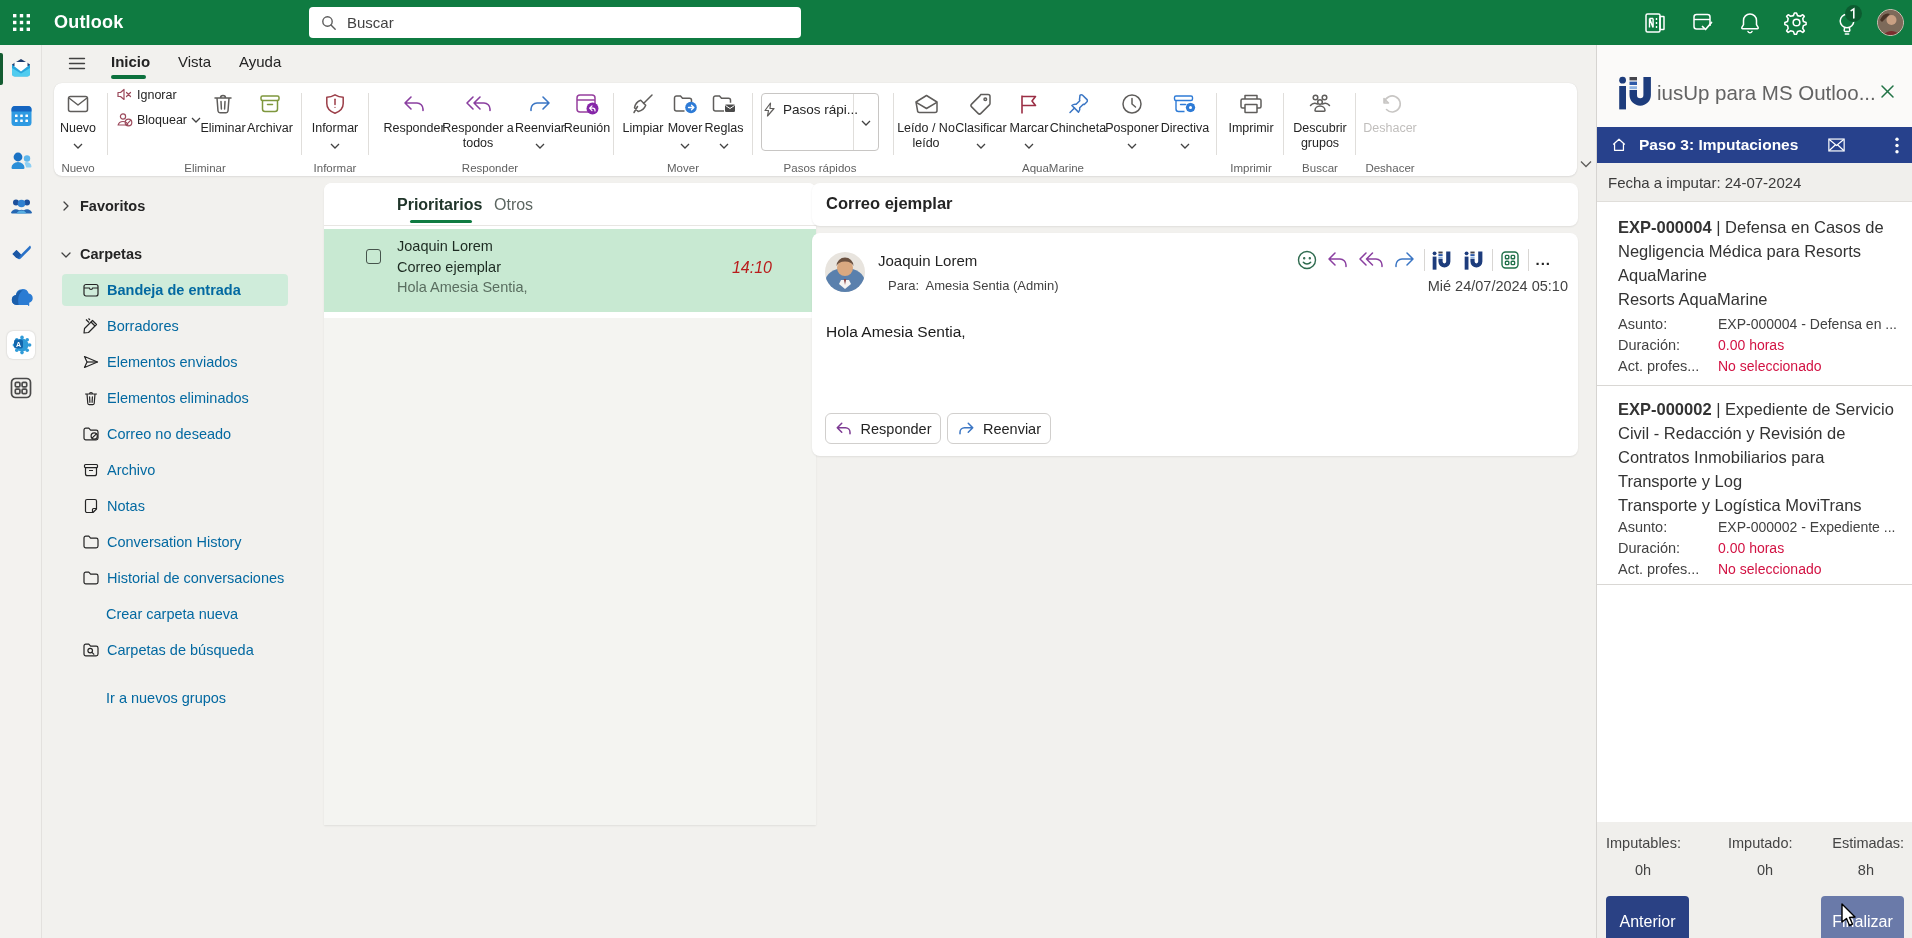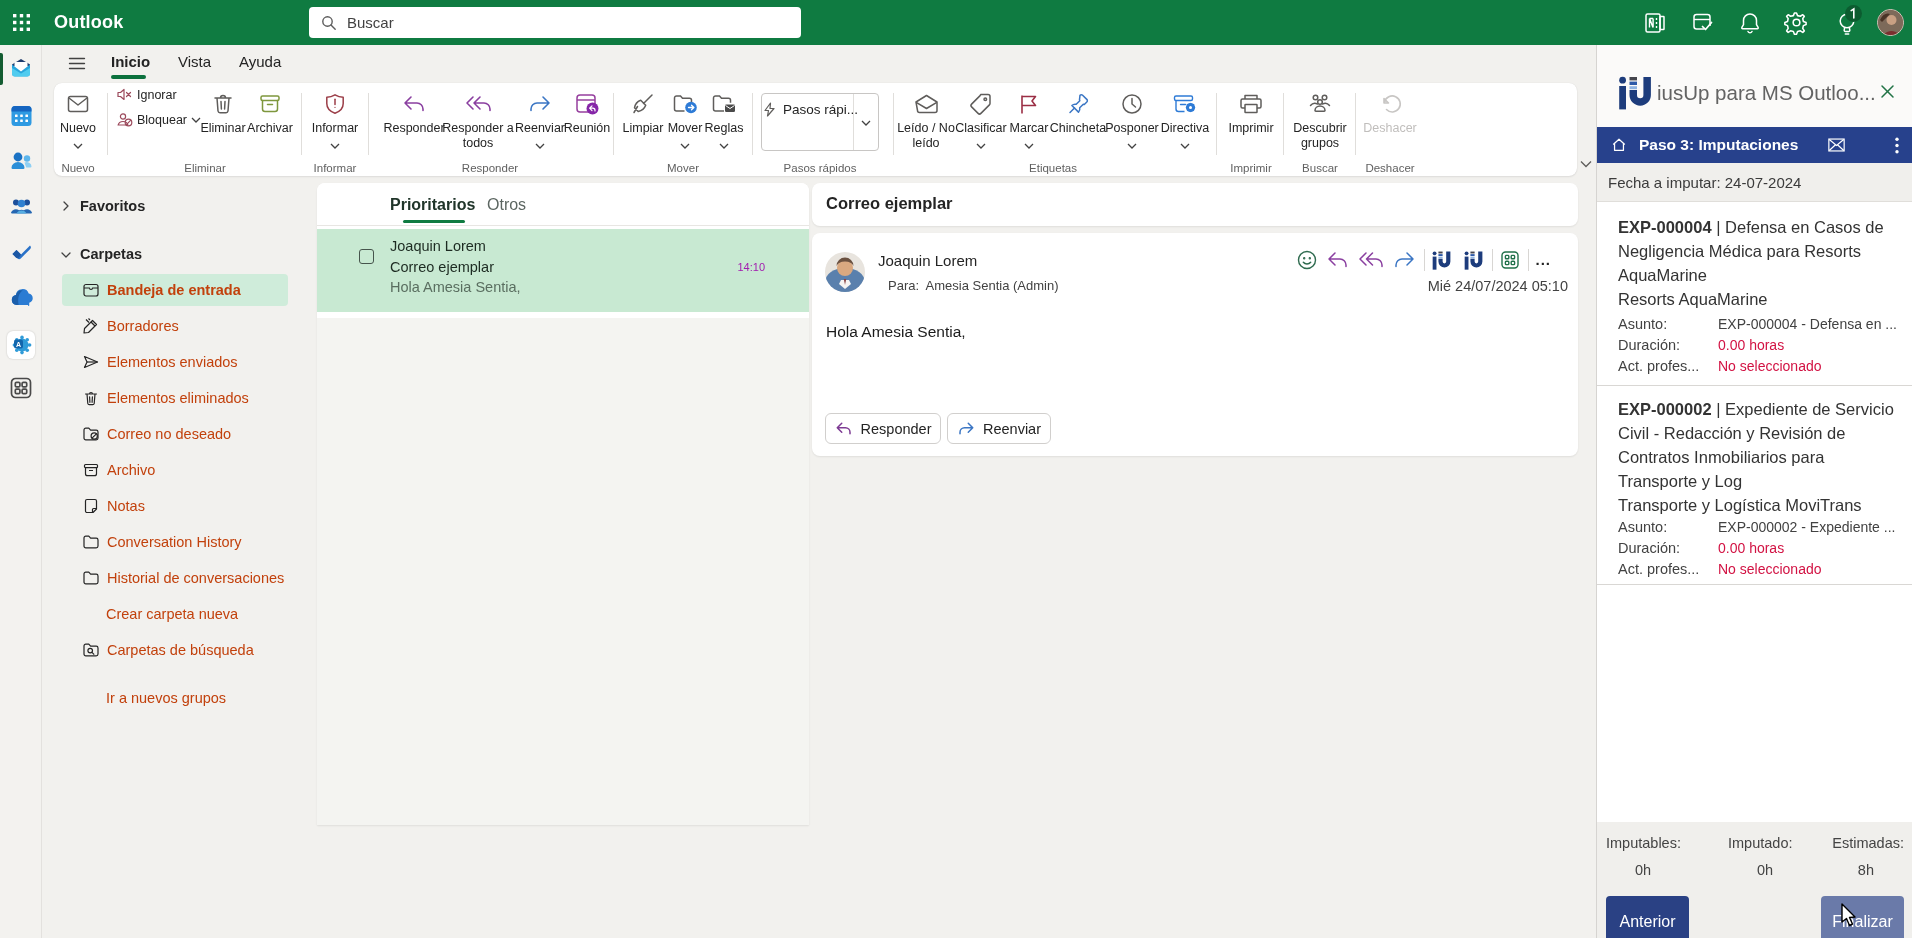--- a/index.html
+++ b/index.html
@@ -32,36 +32,36 @@
 #ribbon { left:54px; top:83px; width:1523px; height:93px; background:#fff; border-radius:8px; box-shadow:0 1px 2px rgba(0,0,0,.08), 0 0 1px rgba(0,0,0,.12); }
 .rsep { position:absolute; top:10px; width:1px; height:62px; background:#e0dedb; }
 .rlabel { position:absolute; top:79px; font-size:11.5px; color:#616161; text-align:center; transform:translateX(-50%); }
 #ribchev { left:1580px; top:160px; }
 .rb { position:absolute; top:9px; text-align:center; font-size:12.5px; color:#242424; line-height:15px; }
 .rb .main { display:block; margin:0 auto 5px; }
 .rsm { position:absolute; font-size:12.5px; color:#242424; display:flex; align-items:center; gap:4px; }
 
 
 .fhdr { left:60px; font-size:14.5px; font-weight:bold; color:#242424; }
-.fitem { left:82px; font-size:14.5px; color:#c2410c; display:flex; align-items:center; gap:7px; height:24px; }
+.fitem { left:82px; font-size:14.5px; color:#0369a1; display:flex; align-items:center; gap:7px; height:24px; }
 #fsel { left:62px; top:274px; width:226px; height:32px; background:#cfecda; border-radius:4px; }
 
 
-#listcard { left:317px; top:183px; width:492px; height:642px; background:#fff; border-radius:8px 8px 0 0; box-shadow:0 1px 2px rgba(0,0,0,.08); overflow:hidden; }
+#listcard { left:324px; top:183px; width:492px; height:642px; background:#fff; border-radius:8px 8px 0 0; box-shadow:0 1px 2px rgba(0,0,0,.08); overflow:hidden; }
 #listhdr { position:absolute; left:0; top:0; width:492px; height:43px; background:#fff; border-bottom:1px solid #e8e6e3; }
 #lt1 { position:absolute; left:73px; top:13px; font-size:16px; font-weight:bold; color:#20352a; }
 #lt2 { position:absolute; left:170px; top:13px; font-size:16px; color:#5c6661; }
 #ltline { position:absolute; left:86px; top:37px; width:62px; height:3px; background:#0f7b41; border-radius:2px; }
 #mailrow { position:absolute; left:0; top:46px; width:492px; height:83px; background:#c8e9d2; }
 #listgrey { position:absolute; left:0; top:135px; width:492px; height:620px; background:#f4f4f1; }
 #mcheck { position:absolute; left:42px; top:20px; width:15px; height:15px; border:1.5px solid #46544c; border-radius:3px; }
 .ml1 { position:absolute; left:73px; top:9px; font-size:14.5px; line-height:17px; color:#1d2b22; }
 .ml2 { position:absolute; left:73px; top:29.5px; font-size:14.5px; line-height:17px; color:#1d2b22; }
 .ml3 { position:absolute; left:73px; top:50px; font-size:14.5px; line-height:17px; color:#5a6e60; }
-.mtime { position:absolute; right:44px; top:31px; font-size:11px; line-height:15px; color:#a21caf; }
+.mtime { position:absolute; right:44px; top:31px; font-size:16px; line-height:15px; color:#b91c1c;font-style:italic; }
 
 
 #rhead { left:812px; top:183px; width:766px; height:43px; background:#fff; border-radius:8px; box-shadow:0 1px 2px rgba(0,0,0,.08); }
 #rtitle { position:absolute; left:14px; top:11px; font-size:16.5px; font-weight:bold; color:#242424; }
 #rcard { left:812px; top:233px; width:766px; height:223px; background:#fff; border-radius:8px; box-shadow:0 1px 2px rgba(0,0,0,.08); }
 #ravatar { position:absolute; left:13px; top:19px; width:40px; height:40px; border-radius:50%; overflow:hidden; }
 #rname { position:absolute; left:66px; top:19px; font-size:15px; color:#242424; }
 #rto { position:absolute; left:66px; top:45px; font-size:13px; color:#424242;margin-left:10px; }
 #rdate { position:absolute; right:10px; top:45px; font-size:14.5px; color:#424242; }
 #ricons { position:absolute; right:27px; top:16px; display:flex; align-items:center; }
@@ -470,21 +470,21 @@
       </svg>
  <span style="color:#c0bebc;">Deshacer</span>
 </div>
 
 <div class="rlabel" style="left:24px;">Nuevo</div>
 <div class="rlabel" style="left:151px;">Eliminar</div>
 <div class="rlabel" style="left:281px;">Informar</div>
 <div class="rlabel" style="left:436px;">Responder</div>
 <div class="rlabel" style="left:629px;">Mover</div>
 <div class="rlabel" style="left:766px;">Pasos rápidos</div>
-<div class="rlabel" style="left:999px;">Etiquetas</div>
+<div class="rlabel" style="left:999px;">AquaMarine</div>
 <div class="rlabel" style="left:1197px;">Imprimir</div>
 <div class="rlabel" style="left:1266px;">Buscar</div>
 <div class="rlabel" style="left:1336px;">Deshacer</div>
 </div>
 <svg class="abs" id="ribchev" width="12" height="8" viewBox="0 0 12 8" fill="none" stroke="#5f5d5b" stroke-width="1.3">
     <path d="M1 1.5 l5 5 5-5"></path>
   </svg>
 <svg class="abs" style="left:60px; top:200px;" width="12" height="12" viewBox="0 0 12 12" fill="none" stroke="#424242" stroke-width="1.3" stroke-linecap="round" stroke-linejoin="round">
     <path d="M4 2 l4 4 -4 4"></path>
   </svg>

